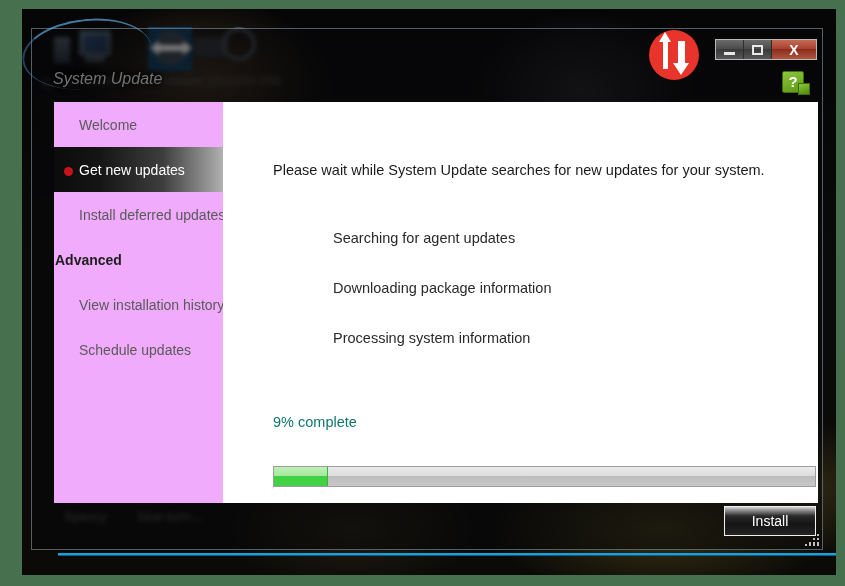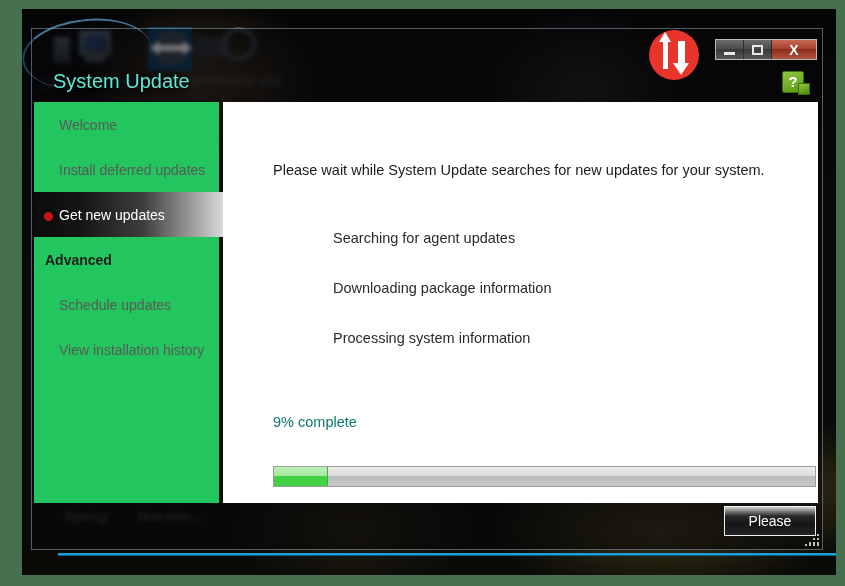--- a/index.html
+++ b/index.html
@@ -113,21 +113,21 @@
     position: absolute; left: -10px; top: -10px; width: 130px; height: 70px;
     border-radius: 50%; border-top: 2px solid rgba(90,160,210,0.75);
     border-left: 2px solid rgba(70,140,200,0.45);
     transform: rotate(-6deg);
     pointer-events: none;
   }
 
   .titlebar { position: absolute; left:0; top:0; width: 100%; height: 72px; }
   .win-title {
     position: absolute; left: 21px; top: 41px;
-    color: #5eead4; font-size: 20px; text-shadow: 0 0 6px rgba(0,0,0,0.95), 0 0 3px rgba(0,0,0,0.9);
+    color: #737373; font-size: 16px; text-shadow: 0 0 6px rgba(0,0,0,0.95), 0 0 3px rgba(0,0,0,0.9); font-style: italic;
   }
 
   
   .update-icon {
     position: absolute; left: 617px; top: 1px; width: 50px; height: 50px;
     border-radius: 50%; background: #e8342a;
   }
   .ua { position: absolute; background: #fff; }
   .ua-up { left: 14px; top: 11px; width: 5px; height: 28px; }
   .ua-up:before {
@@ -170,40 +170,40 @@
     cursor: pointer;
   }
   .help-badge {
     position: absolute; right: 12px; top: 54px; width: 12px; height: 12px;
     background: linear-gradient(160deg,#8dc63f,#4f8a0c);
     border: 1px solid #3f6d08; font-size: 8px; color:#fff; text-align:center; line-height:10px;
   }
 
   
   .sidebar {
-    position: absolute; left: 2px; top: 73px; width: 185px; height: 401px;
-    background: #22c55e;
+    position: absolute; left: 22px; top: 73px; width: 185px; height: 401px;
+    background: #f0abfc;
   }
   .nav-item {
     height: 45px; display: flex; align-items: center;
     padding-left: 25px; color: #5a5a5a; font-size: 14px; cursor: pointer;
     position: relative;
   }
   .nav-item.selected {
     background: linear-gradient(90deg, #0b0b0b 0%, #151515 22%, #3d3d3d 52%, #9d9d9d 76%, #f2f2f2 96%, #ffffff 100%);
     color: #ffffff; font-weight: normal;
     width: 209px;
   }
   .nav-item.selected .bullet {
     position: absolute; left: 10px; top: 20px;
     width: 9px; height: 9px; border-radius: 50%; background: #c9131b;
   }
   .nav-header {
     height: 45px; display: flex; align-items: center;
-    padding-left: 11px; color: #1d1d1d; font-size: 14px; font-weight: bold;
+    padding-left: 1px; color: #1d1d1d; font-size: 14px; font-weight: bold;
   }
 
   
   .content {
     position: absolute; left: 191px; top: 73px; width: 595px; height: 401px;
     background: #ffffff;
   }
   .lead {
     position: absolute; left: 50px; top: 60px;
     color: #1b1b1b; font-size: 14.5px; text-align: center;
@@ -299,48 +299,48 @@
         </div>
 
         <div class="help-icon">?</div>
         <div class="help-badge"></div>
       </div>
 
       <div class="sidebar">
         <div class="nav-item">
           <span>Welcome</span>
         </div>
-        <div class="nav-item">
-          <span>Install deferred updates</span>
-        </div>
         <div class="nav-item selected">
           <span class="bullet"></span>
           <span>Get new updates</span>
         </div>
+        <div class="nav-item">
+          <span>Install deferred updates</span>
+        </div>
         <div class="nav-header">Advanced</div>
         <div class="nav-item">
+          <span>View installation history</span>
+        </div>
+        <div class="nav-item">
           <span>Schedule updates</span>
-        </div>
-        <div class="nav-item">
-          <span>View installation history</span>
         </div>
       </div>
 
       <div class="content">
         <div class="lead">Please wait while System Update searches for new updates for your system.</div>
         <div class="step step-1">Searching for agent updates</div>
         <div class="step step-2">Downloading package information</div>
         <div class="step step-3">Processing system information</div>
         <div class="pct">9% complete</div>
         <div class="progress-track">
           <div class="progress-fill" id="progress-fill" style="width: 10%;"></div>
         </div>
       </div>
 
-      <div class="cancel-btn">Please</div>
+      <div class="cancel-btn">Install</div>
       <div class="resize-grip" id="resize-grip">
           <i style="left: 12px; top: 2px;"></i>
           <i style="left: 8px; top: 6px;"></i>
           <i style="left: 12px; top: 6px;"></i>
           <i style="left: 4px; top: 10px;"></i>
           <i style="left: 8px; top: 10px;"></i>
           <i style="left: 12px; top: 10px;"></i>
           <i style="left: 0px; top: 12px;"></i>
           <i style="left: 4px; top: 12px;"></i>
           <i style="left: 8px; top: 12px;"></i>

